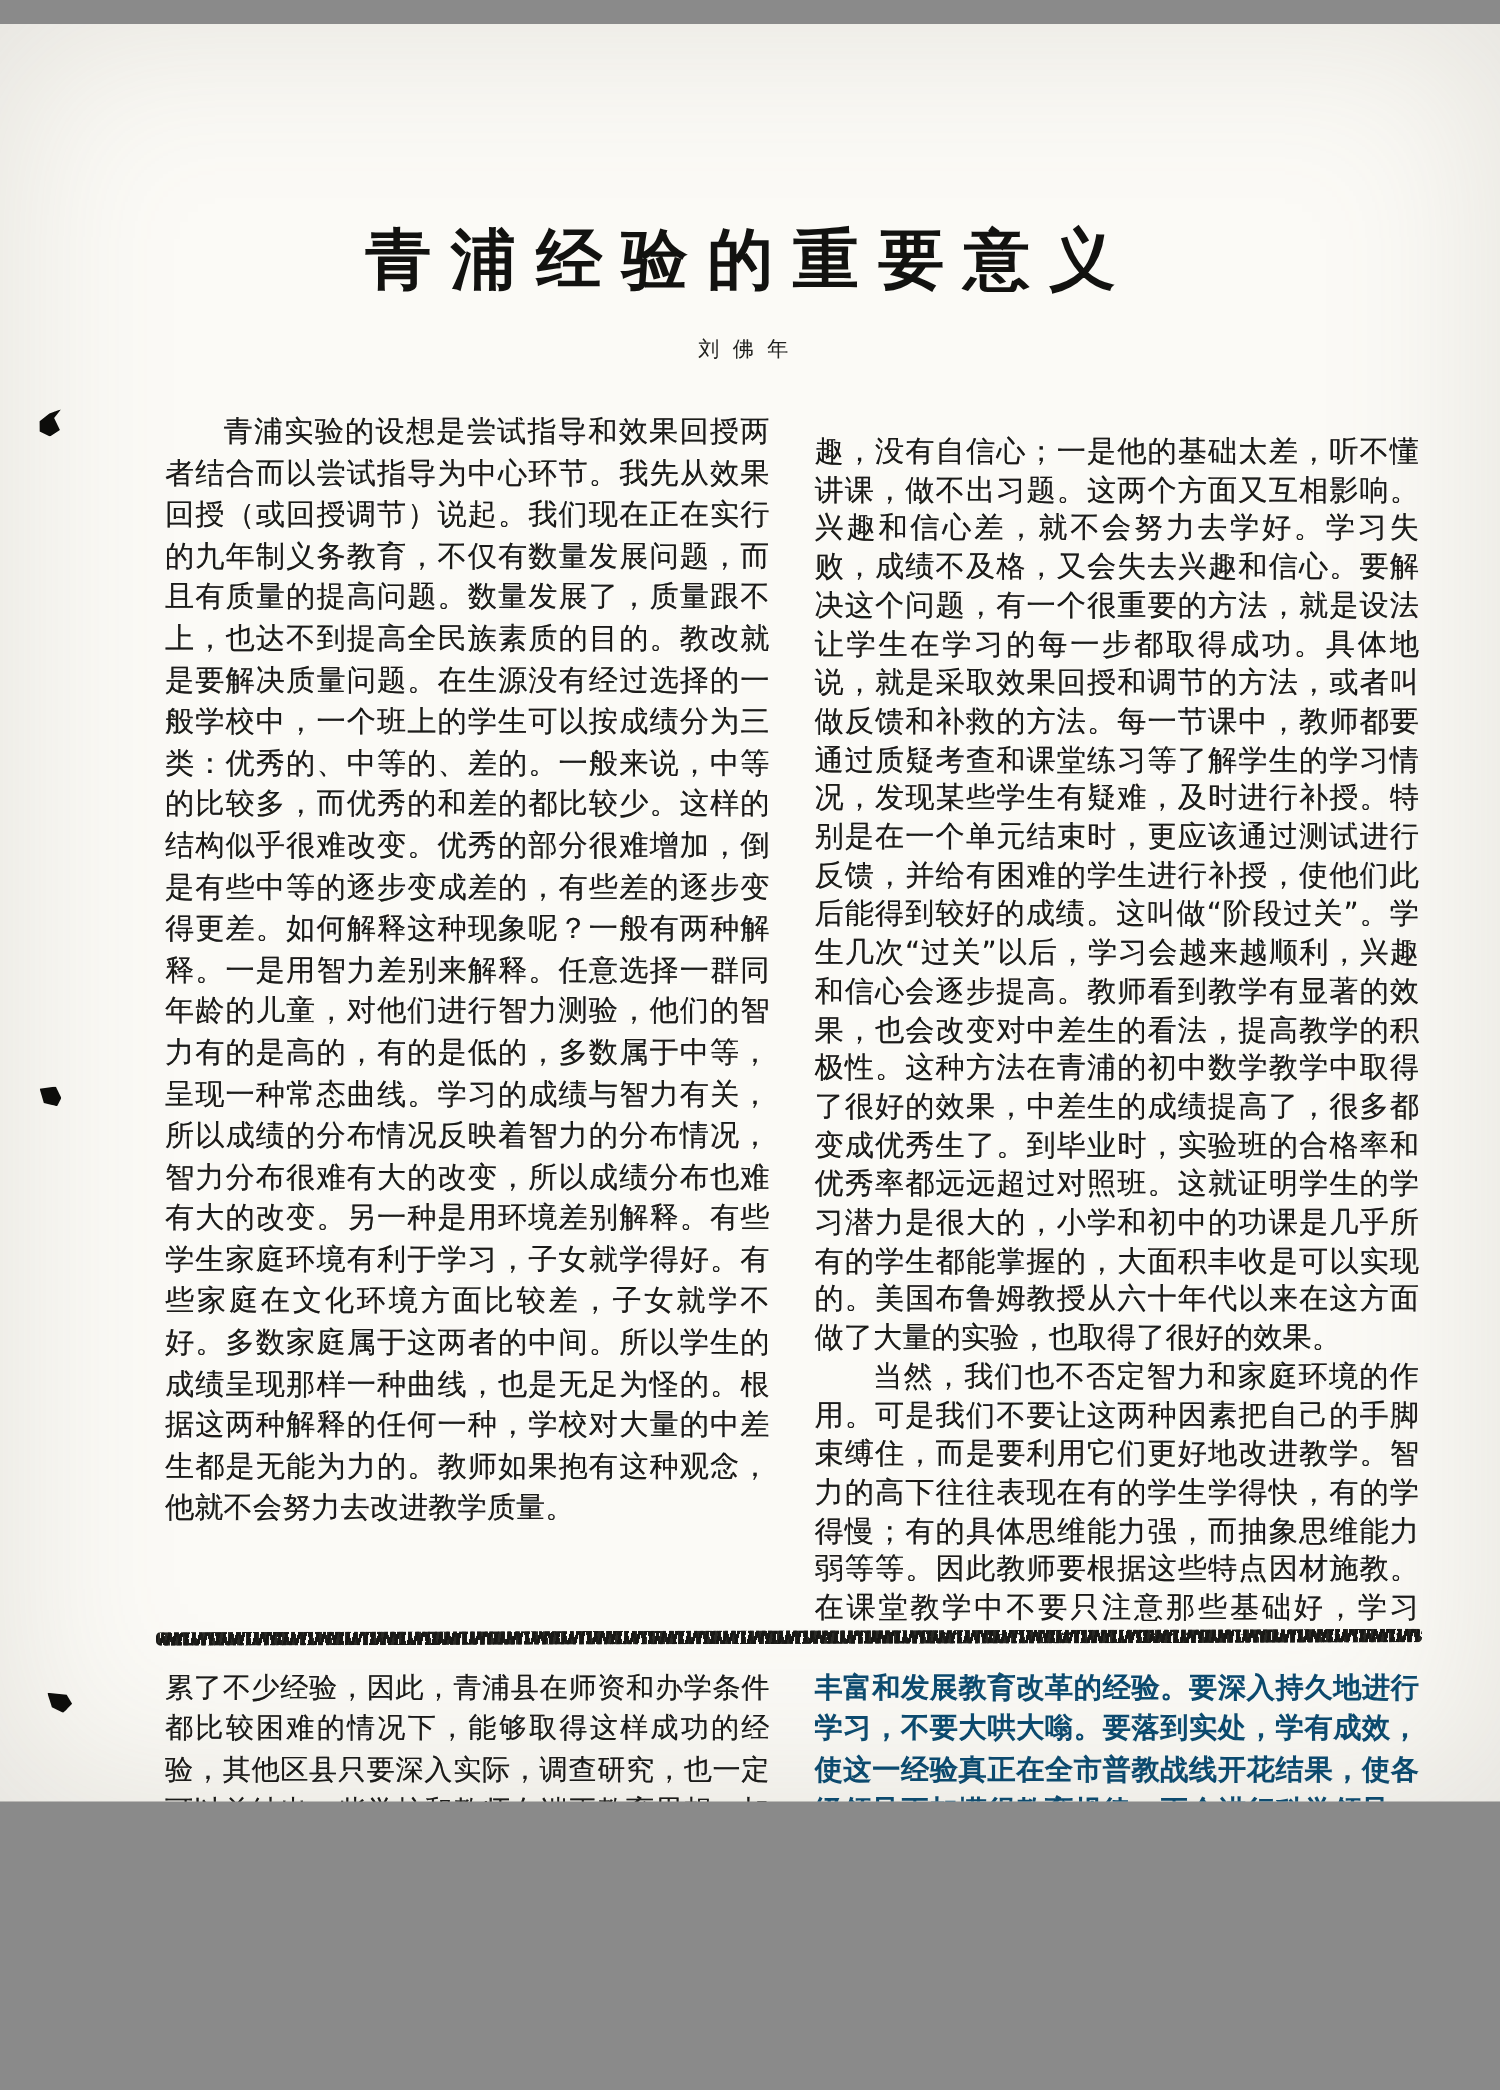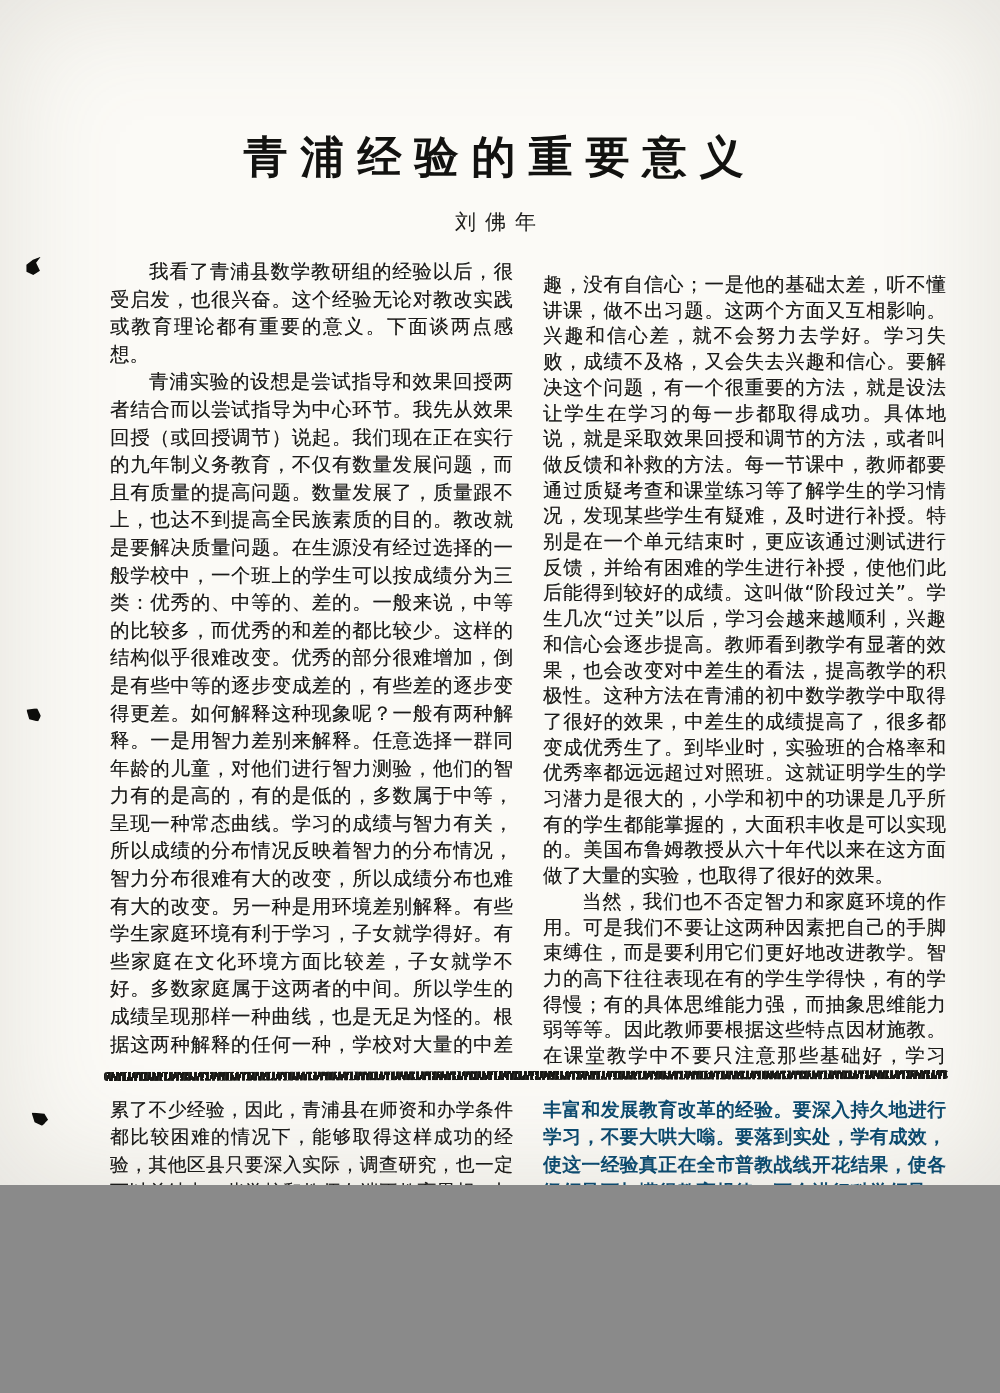--- a/index.html
+++ b/index.html
@@ -1,34 +1,34 @@
 <!DOCTYPE html>
 <html><head>
 <meta charset="utf-8">
 <style>
   html,body{margin:0;padding:0;background:#8a8a8a;}
   .page{
     position:relative;
     width:1000px;height:1185px;
-    margin:0 auto;
+    margin:16px auto;
     background:#fbfaf6;
     box-shadow:inset 0 0 120px rgba(120,115,100,.18);
     overflow:hidden;
     font-family:"DejaVu Sans","Liberation Sans",sans-serif;
     color:#181816;
   }
   .title{
     position:absolute;top:128px;left:0;width:100%;
     margin:0;text-align:center;
     font-size:44px;font-weight:bold;letter-spacing:13px;
     color:#121210;
   }
   .author{
     position:absolute;top:208px;left:0;width:100%;
-    text-align:center;font-size:21px;letter-spacing:9px;
+    text-align:center;font-size:14px;letter-spacing:9px;
     color:#20201e;
   }
   .col{position:absolute;overflow:hidden;}
   .col-left{left:110px;top:258px;width:403px;height:802px;}
   .col-right{left:543px;top:272px;width:403px;height:802px;}
   .para{
     margin:0;
     font-size:19.5px;
     text-align:justify;
     color:#1b1b19;
@@ -85,21 +85,20 @@
 <div class="page">
 
   <div class="ink-blot blot1"></div>
   <div class="ink-blot blot2"></div>
   <div class="ink-blot blot3"></div>
 
   <h1 class="title">青浦经验的重要意义</h1>
   <div class="author">刘佛年</div>
 
   <div class="col col-left">
-    <p class="para indent">我看了青浦县数学教研组的经验以后，很受启发，也很兴奋。这个经验无论对教改实践或教育理论都有重要的意义。下面谈两点感想。</p>
     <p class="para indent">青浦实验的设想是尝试指导和效果回授两者结合而以尝试指导为中心环节。我先从效果回授（或回授调节）说起。我们现在正在实行的九年制义务教育，不仅有数量发展问题，而且有质量的提高问题。数量发展了，质量跟不上，也达不到提高全民族素质的目的。教改就是要解决质量问题。在生源没有经过选择的一般学校中，一个班上的学生可以按成绩分为三类：优秀的、中等的、差的。一般来说，中等的比较多，而优秀的和差的都比较少。这样的结构似乎很难改变。优秀的部分很难增加，倒是有些中等的逐步变成差的，有些差的逐步变得更差。如何解释这种现象呢？一般有两种解释。一是用智力差别来解释。任意选择一群同年龄的儿童，对他们进行智力测验，他们的智力有的是高的，有的是低的，多数属于中等，呈现一种常态曲线。学习的成绩与智力有关，所以成绩的分布情况反映着智力的分布情况，智力分布很难有大的改变，所以成绩分布也难有大的改变。另一种是用环境差别解释。有些学生家庭环境有利于学习，子女就学得好。有些家庭在文化环境方面比较差，子女就学不好。多数家庭属于这两者的中间。所以学生的成绩呈现那样一种曲线，也是无足为怪的。根据这两种解释的任何一种，学校对大量的中差生都是无能为力的。教师如果抱有这种观念，他就不会努力去改进教学质量。</p>
 
   </div>
 
   <div class="col col-right">
     <p class="para">趣，没有自信心；一是他的基础太差，听不懂讲课，做不出习题。这两个方面又互相影响。兴趣和信心差，就不会努力去学好。学习失败，成绩不及格，又会失去兴趣和信心。要解决这个问题，有一个很重要的方法，就是设法让学生在学习的每一步都取得成功。具体地说，就是采取效果回授和调节的方法，或者叫做反馈和补救的方法。每一节课中，教师都要通过质疑考查和课堂练习等了解学生的学习情况，发现某些学生有疑难，及时进行补授。特别是在一个单元结束时，更应该通过测试进行反馈，并给有困难的学生进行补授，使他们此后能得到较好的成绩。这叫做“阶段过关”。学生几次“过关”以后，学习会越来越顺利，兴趣和信心会逐步提高。教师看到教学有显著的效果，也会改变对中差生的看法，提高教学的积极性。这种方法在青浦的初中数学教学中取得了很好的效果，中差生的成绩提高了，很多都变成优秀生了。到毕业时，实验班的合格率和优秀率都远远超过对照班。这就证明学生的学习潜力是很大的，小学和初中的功课是几乎所有的学生都能掌握的，大面积丰收是可以实现的。美国布鲁姆教授从六十年代以来在这方面做了大量的实验，也取得了很好的效果。</p>
     <p class="para indent">当然，我们也不否定智力和家庭环境的作用。可是我们不要让这两种因素把自己的手脚束缚住，而是要利用它们更好地改进教学。智力的高下往往表现在有的学生学得快，有的学得慢；有的具体思维能力强，而抽象思维能力弱等等。因此教师要根据这些特点因材施教。在课堂教学中不要只注意那些基础好，学习快，抽象思维强的学生，而忽视了其他类型的学生。要调动全体学生的积极性，教师还要做家长的工作，特别要做那些家庭文化条件不</p>
   </div>
 
   <div class="divider"></div>

